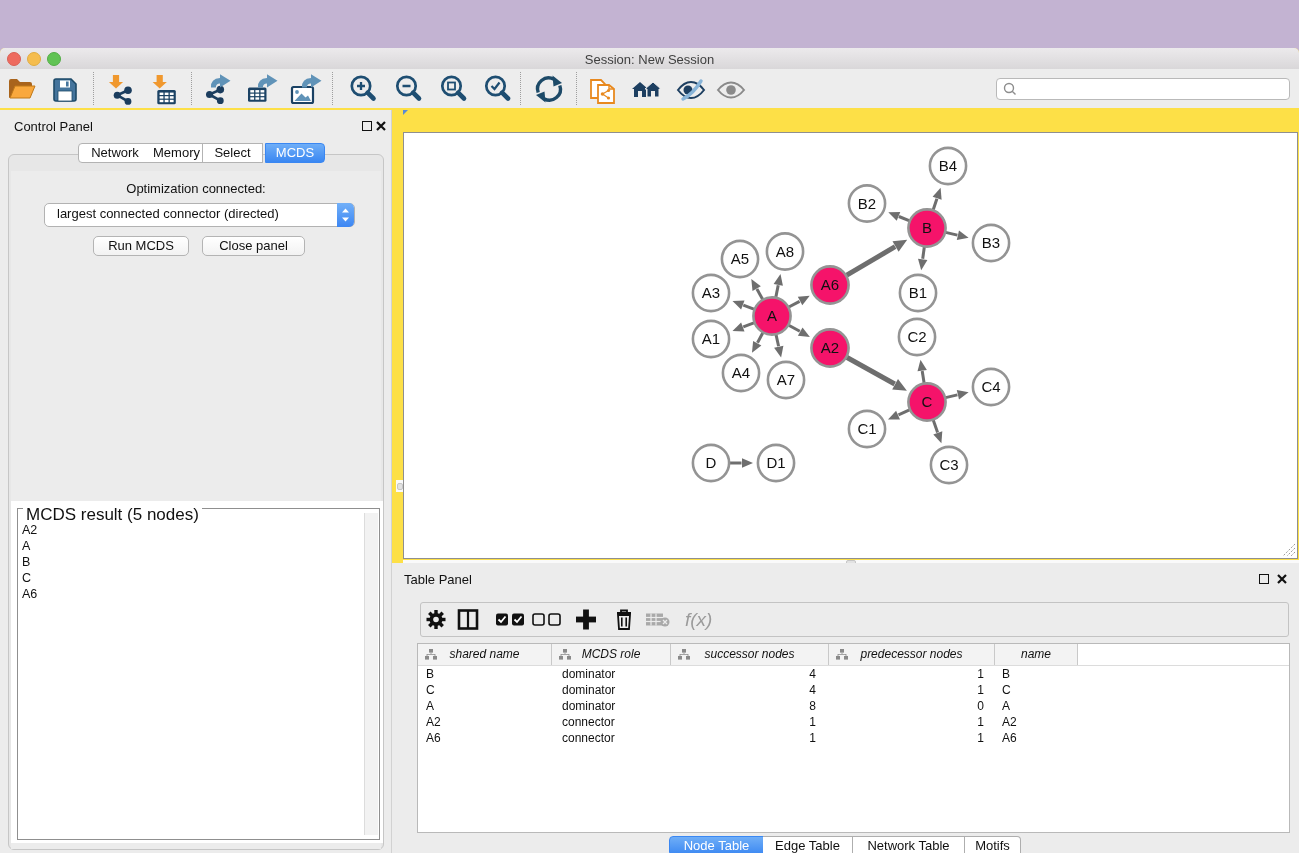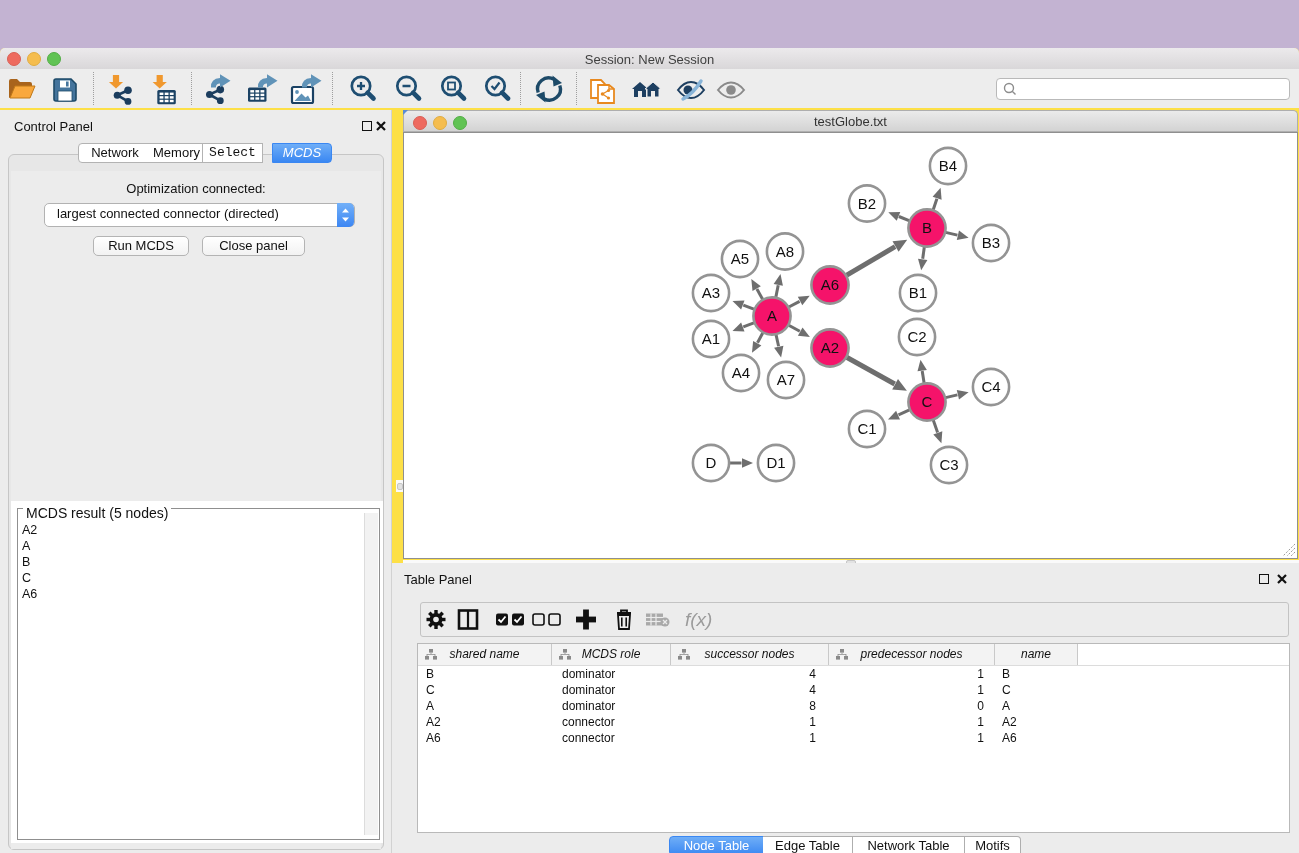--- a/index.html
+++ b/index.html
@@ -190,53 +190,47 @@
   </div>
 
   <div id="dock" class="abs">
     <div class="abs ptitle" style="left:14px;top:9px;">Control Panel</div>
     <div class="abs sq" style="left:362px;top:11px;"></div>
     <svg class="abs" style="left:375px;top:10px" width="12" height="12">
       <path d="M2 2 L10 10 M10 2 L2 10" stroke="#111" stroke-width="2.2"></path>
     </svg>
     <div class="abs tab" style="left:78px;width:72px;border-radius:4px 0 0 4px;">Network</div>
     <div class="abs tab" style="left:151px;width:51px;border-left:0;">Memory</div>
-    <div class="abs tab" style="left:203px;width:59px;border-left:0;font-family:Liberation Mono, monospace;">Select</div>
-    <div class="abs tab tabsel" style="left:272px;width:58px;border-radius:0 4px 4px 0;font-style:italic;">MCDS</div>
+    <div class="abs tab" style="left:203px;width:59px;border-left:0;">Select</div>
+    <div class="abs tab tabsel" style="left:265px;width:58px;border-radius:0 4px 4px 0;">MCDS</div>
     <div id="cpanel" class="abs">
       <div id="cpinner" class="abs">
         <div class="abs" style="left:0;top:10px;width:100%;text-align:center;font-size:13px;color:#111;">Optimization connected:</div>
         <div class="abs" style="left:33px;top:32px;width:309px;height:22px;background:#fff;border:1px solid #b2b2b2;border-radius:5px;">
           <div class="abs" style="left:12px;top:0;line-height:20px;font-size:13px;color:#111;">largest connected connector (directed)</div>
           <div class="abs" style="right:0;top:-1px;width:17px;height:24px;background:linear-gradient(#72b0f8,#3c86f3);border-radius:0 5px 5px 0;">
             <svg width="17" height="24">
                 <path d="M5 9.5 L8.5 5.5 L12 9.5 Z" fill="#fff"></path>
                 <path d="M5 14.5 L8.5 18.5 L12 14.5 Z" fill="#fff"></path>
               </svg>
           </div>
         </div>
         <div class="abs btn" style="left:82px;top:65px;width:94px;height:18px;line-height:18px;">Run MCDS</div>
         <div class="abs btn" style="left:191px;top:65px;width:101px;height:18px;line-height:18px;">Close panel</div>
         <div class="abs" style="left:0px;top:330px;width:372px;height:342px;background:#fff;">
           <div class="abs" style="left:6px;top:7px;width:361px;height:330px;border:1px solid #8f8f8f;"></div>
-          <div class="abs" style="left:12px;top:4px;background:#fff;padding:0 3px;font-size:14px;color:#111;">MCDS result (5 nodes)</div>
+          <div class="abs" style="left:12px;top:4px;background:#fff;padding:0 3px;font-size:17px;color:#111;">MCDS result (5 nodes)</div>
           <div class="abs" style="left:353px;top:12px;width:13px;height:322px;background:#f2f2f2;border-left:1px solid #dcdcdc;"></div>
           <div class="abs" style="left:11px;top:21px;font-size:12.5px;color:#111;line-height:16px;">A2<br>A<br>B<br>C<br>A6</div>
         </div>
       </div>
     </div>
   </div>
 
   <div id="nwin" class="abs">
-    <div id="ntitle" class="abs">
-      <div class="abs light" style="left:9px;top:4.5px;background:#ee6a5f;border:0.5px solid #d95f54;"></div>
-      <div class="abs light" style="left:29px;top:4.5px;background:#f5bd4f;border:0.5px solid #e0ac41;"></div>
-      <div class="abs light" style="left:49px;top:4.5px;background:#61c354;border:0.5px solid #53ad46;"></div>
-      <div class="abs" style="width:100%;text-align:center;top:3px;font-size:13px;color:#333;">testGlobe.txt</div>
-    </div>
     <div id="ncanvas" class="abs">
       <svg class="abs" style="left:0;top:0" width="893" height="427" viewBox="0 0 893 427">
 <line x1="351.2" y1="189.4" x2="339.3" y2="193.8" stroke="#6e6e6e" stroke-width="3.0"></line>
 <polygon points="328.5,197.9 337.1,189.6 340.5,198.4" fill="#6e6e6e"></polygon>
 <line x1="383.8" y1="191.7" x2="395.8" y2="198.3" stroke="#6e6e6e" stroke-width="3.0"></line>
 <polygon points="405.9,203.9 393.9,202.7 398.5,194.4" fill="#6e6e6e"></polygon>
 <line x1="351.2" y1="176.6" x2="339.3" y2="172.2" stroke="#6e6e6e" stroke-width="3.0"></line>
 <polygon points="328.5,168.1 340.5,167.6 337.1,176.4" fill="#6e6e6e"></polygon>
 <line x1="359.4" y1="198.8" x2="353.5" y2="209.7" stroke="#6e6e6e" stroke-width="3.0"></line>
 <polygon points="348.0,219.8 349.1,207.9 357.4,212.4" fill="#6e6e6e"></polygon>

